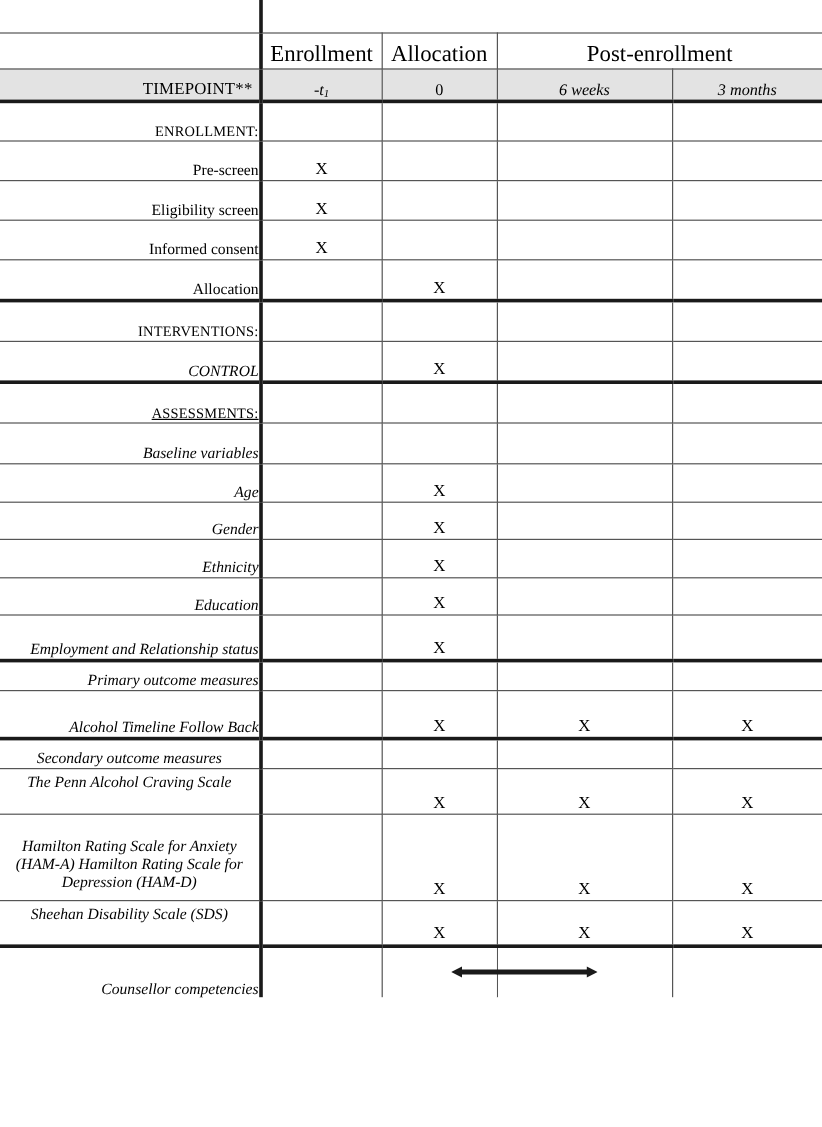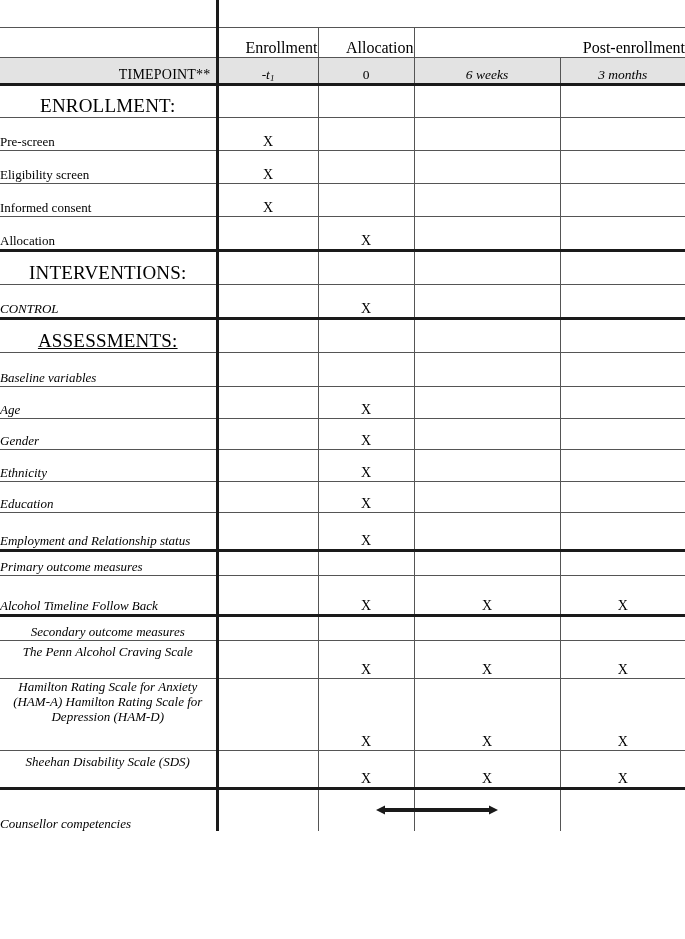--- a/index.html
+++ b/index.html
@@ -40,38 +40,38 @@
   
   .bt-thick { border-top: 3px solid #1a1a1a !important; }
   .bl-thick { border-left: 3px solid #1a1a1a !important; }
   .bt-none  { border-top: none !important; }
   .bl-none  { border-left: none !important; }
   .br-none  { border-right: none !important; }
   .bb-none  { border-bottom: none !important; }
 
   
   .lbl {
-    text-align: left;
+    text-align: right;
     padding: 2px 5px 2px 4px;
     line-height: 1.18;
   }
   .lbl-left {
     text-align: center;
     padding: 2px 4px 2px 5px;
     line-height: 1.18;
   }
   .bold    { font-weight: bold; }
   .bi      { font-weight: bold; font-style: italic; }
 
   .hdr {
-    text-align: right;
+    text-align: center;
     font-weight: bold;
     vertical-align: middle;
     padding: 5px 2px;
-    font-size: 16px;
+    font-size: 19px;
   }
   .timepoint-row td {
     background: #e3e3e3 !important;
     vertical-align: middle;
     padding: 4px 2px;
   }
   .timepoint-label {
     text-align: right;
     font-weight: bold;
     padding-right: 5px !important;
@@ -90,25 +90,25 @@
     text-align: center;
     vertical-align: top;
     padding-top: 2px;
     font-size: 14px;
     font-family: "Liberation Serif", "DejaVu Serif", serif;
   }
   .x-cell.mid { vertical-align: middle; padding-top: 0; }
   .x-cell.low { vertical-align: middle; padding-top: 30px; }
 
   .section-head {
-    text-align: center;
+    text-align: right;
     font-weight: bold;
     padding: 4px 5px 4px 4px;
     vertical-align: middle;
-    font-size: 19px;
+    font-size: 12px;
     letter-spacing: 0.2px;
   }
 
   sub.t1 {
     font-style: italic;
     font-size: 9px;
     vertical-align: baseline;
     position: relative;
     bottom: -2px;
   }
@@ -308,21 +308,21 @@
     <tr style="height:38px;margin-left:20px;">
       <td class="lbl-left bi bl-none" style="vertical-align:top;padding-top:3px;">The Penn Alcohol Craving Scale</td>
       <td class="x-cell bl-thick"></td>
       <td class="x-cell">X</td>
       <td class="x-cell">X</td>
       <td class="x-cell br-none">X</td>
     </tr>
 
 
     <tr style="height:72px;">
-      <td class="lbl-left bi bl-none" style="vertical-align:top;padding-top:0;margin-top:46px;">Hamilton Rating Scale for Anxiety (HAM-A) Hamilton Rating Scale for Depression (HAM-D)</td>
+      <td class="lbl-left bi bl-none" style="vertical-align:top;padding-top:18px;margin-top:46px;">Hamilton Rating Scale for Anxiety (HAM-A) Hamilton Rating Scale for Depression (HAM-D)</td>
       <td class="x-cell low bl-thick"></td>
       <td class="x-cell low">X</td>
       <td class="x-cell low">X</td>
       <td class="x-cell low br-none">X</td>
     </tr>
 
     <tr style="height:38px;">
       <td class="lbl-left bi bl-none" style="vertical-align:top;padding-top:3px;">Sheehan Disability Scale (SDS)</td>
       <td class="x-cell bl-thick"></td>
       <td class="x-cell">X</td>

